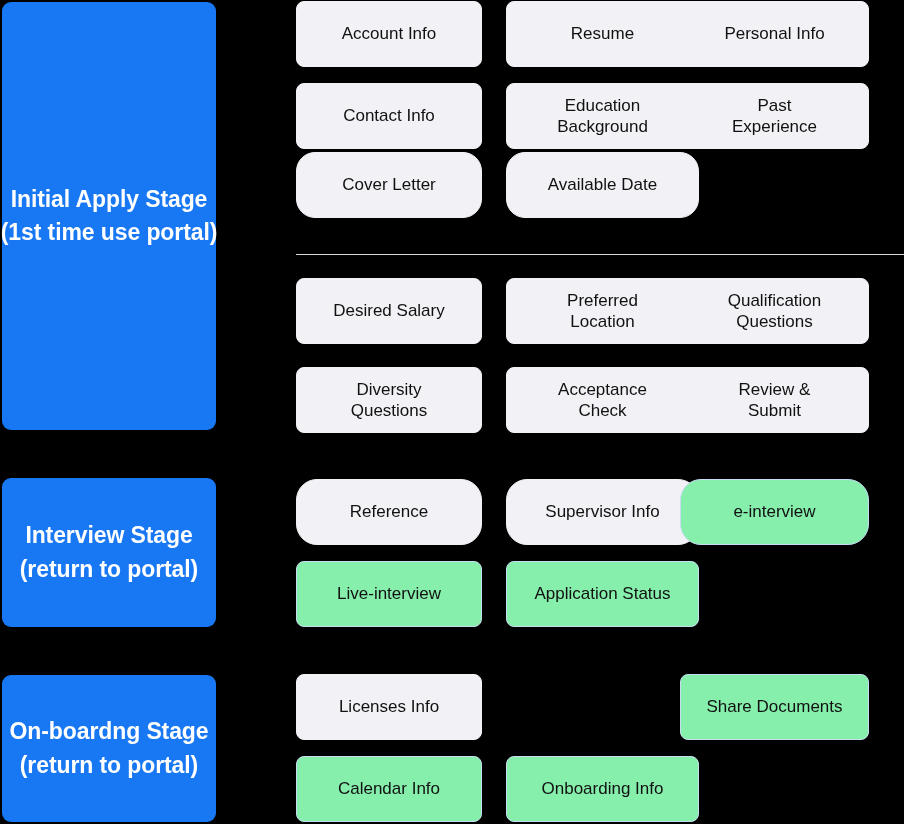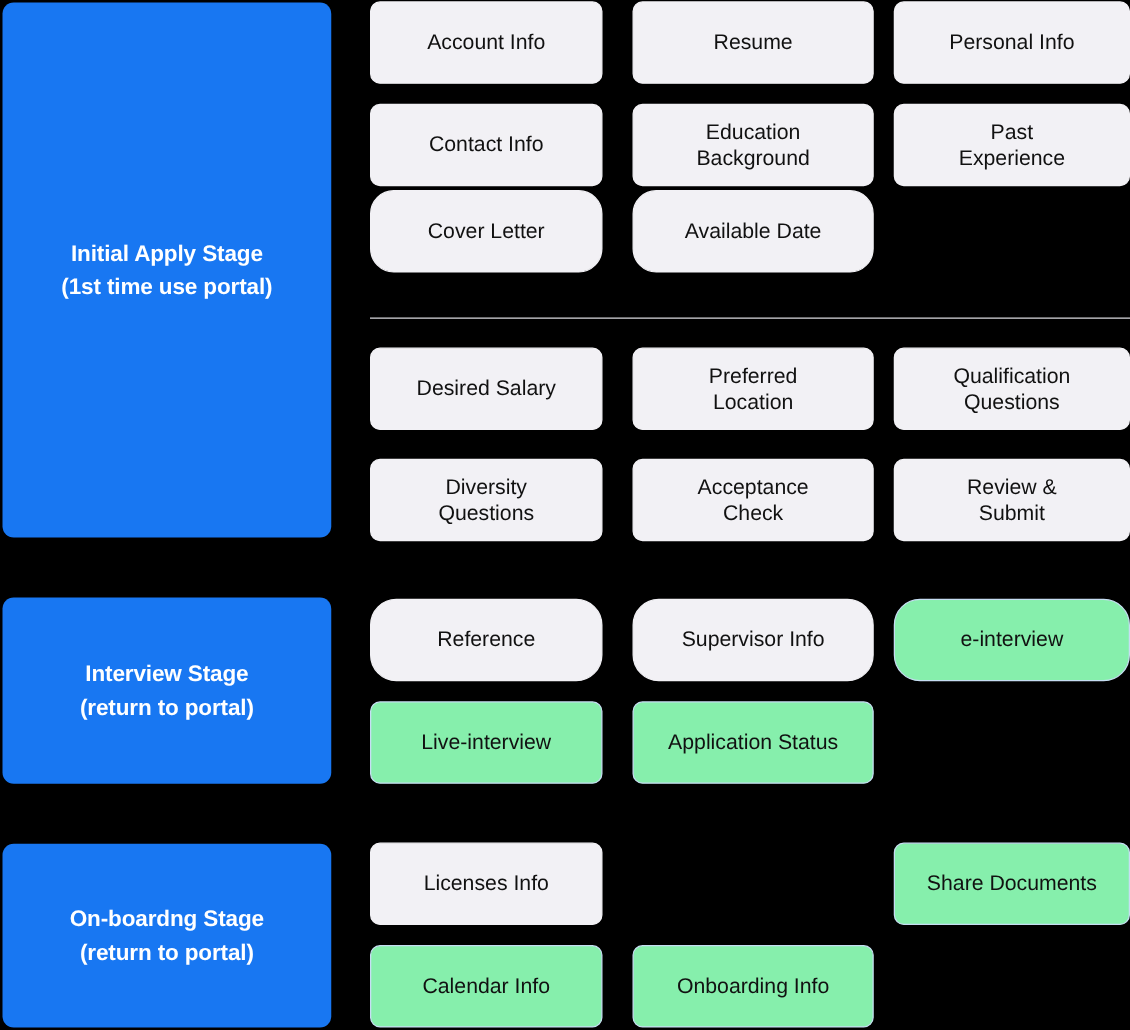--- a/index.html
+++ b/index.html
@@ -20,31 +20,31 @@
     position: relative;
     width: 904px;
     height: 824px;
     background: #000000;
   }
 
   
   .stage-box {
     position: absolute;
     left: 2px;
-    width: 263px;
+    width: 214px;
     background: #1877f2;
     border-radius: 9px;
     box-sizing: border-box;
     display: flex;
     flex-direction: column;
     align-items: center;
     justify-content: center;
     color: #ffffff;
     font-weight: bold;
-    font-size: 18px;
+    font-size: 23px;
     line-height: 1.45;
     text-align: center;
     letter-spacing: -0.1px;
     padding: 16px 10px;
   }
   .stage-box .stage-line {
     display: block;
     white-space: nowrap;
   }
 
@@ -73,21 +73,21 @@
     border: 1px solid #f2f1f5;
   }
   .card.blue {
     background: #86efac;
     border: 1px solid #c6ddf2;
   }
 
   
   .col-1 { left: 296px; width: 186px; }
   .col-2 { left: 506px; width: 193px; }
-  .col-3 { left: 715px; width: 189px; }
+  .col-3 { left: 680px; width: 189px; }
 
   
   .row-1 { top: 1px;   }
   .row-2 { top: 83px;  }
   .row-3 { top: 152px; border-radius: 19px; }
   .row-4 { top: 278px; }
   .row-5 { top: 367px; }
   .row-6 { top: 479px; border-radius: 21px; }
   .row-7 { top: 561px; }
   .row-8 { top: 674px; }

